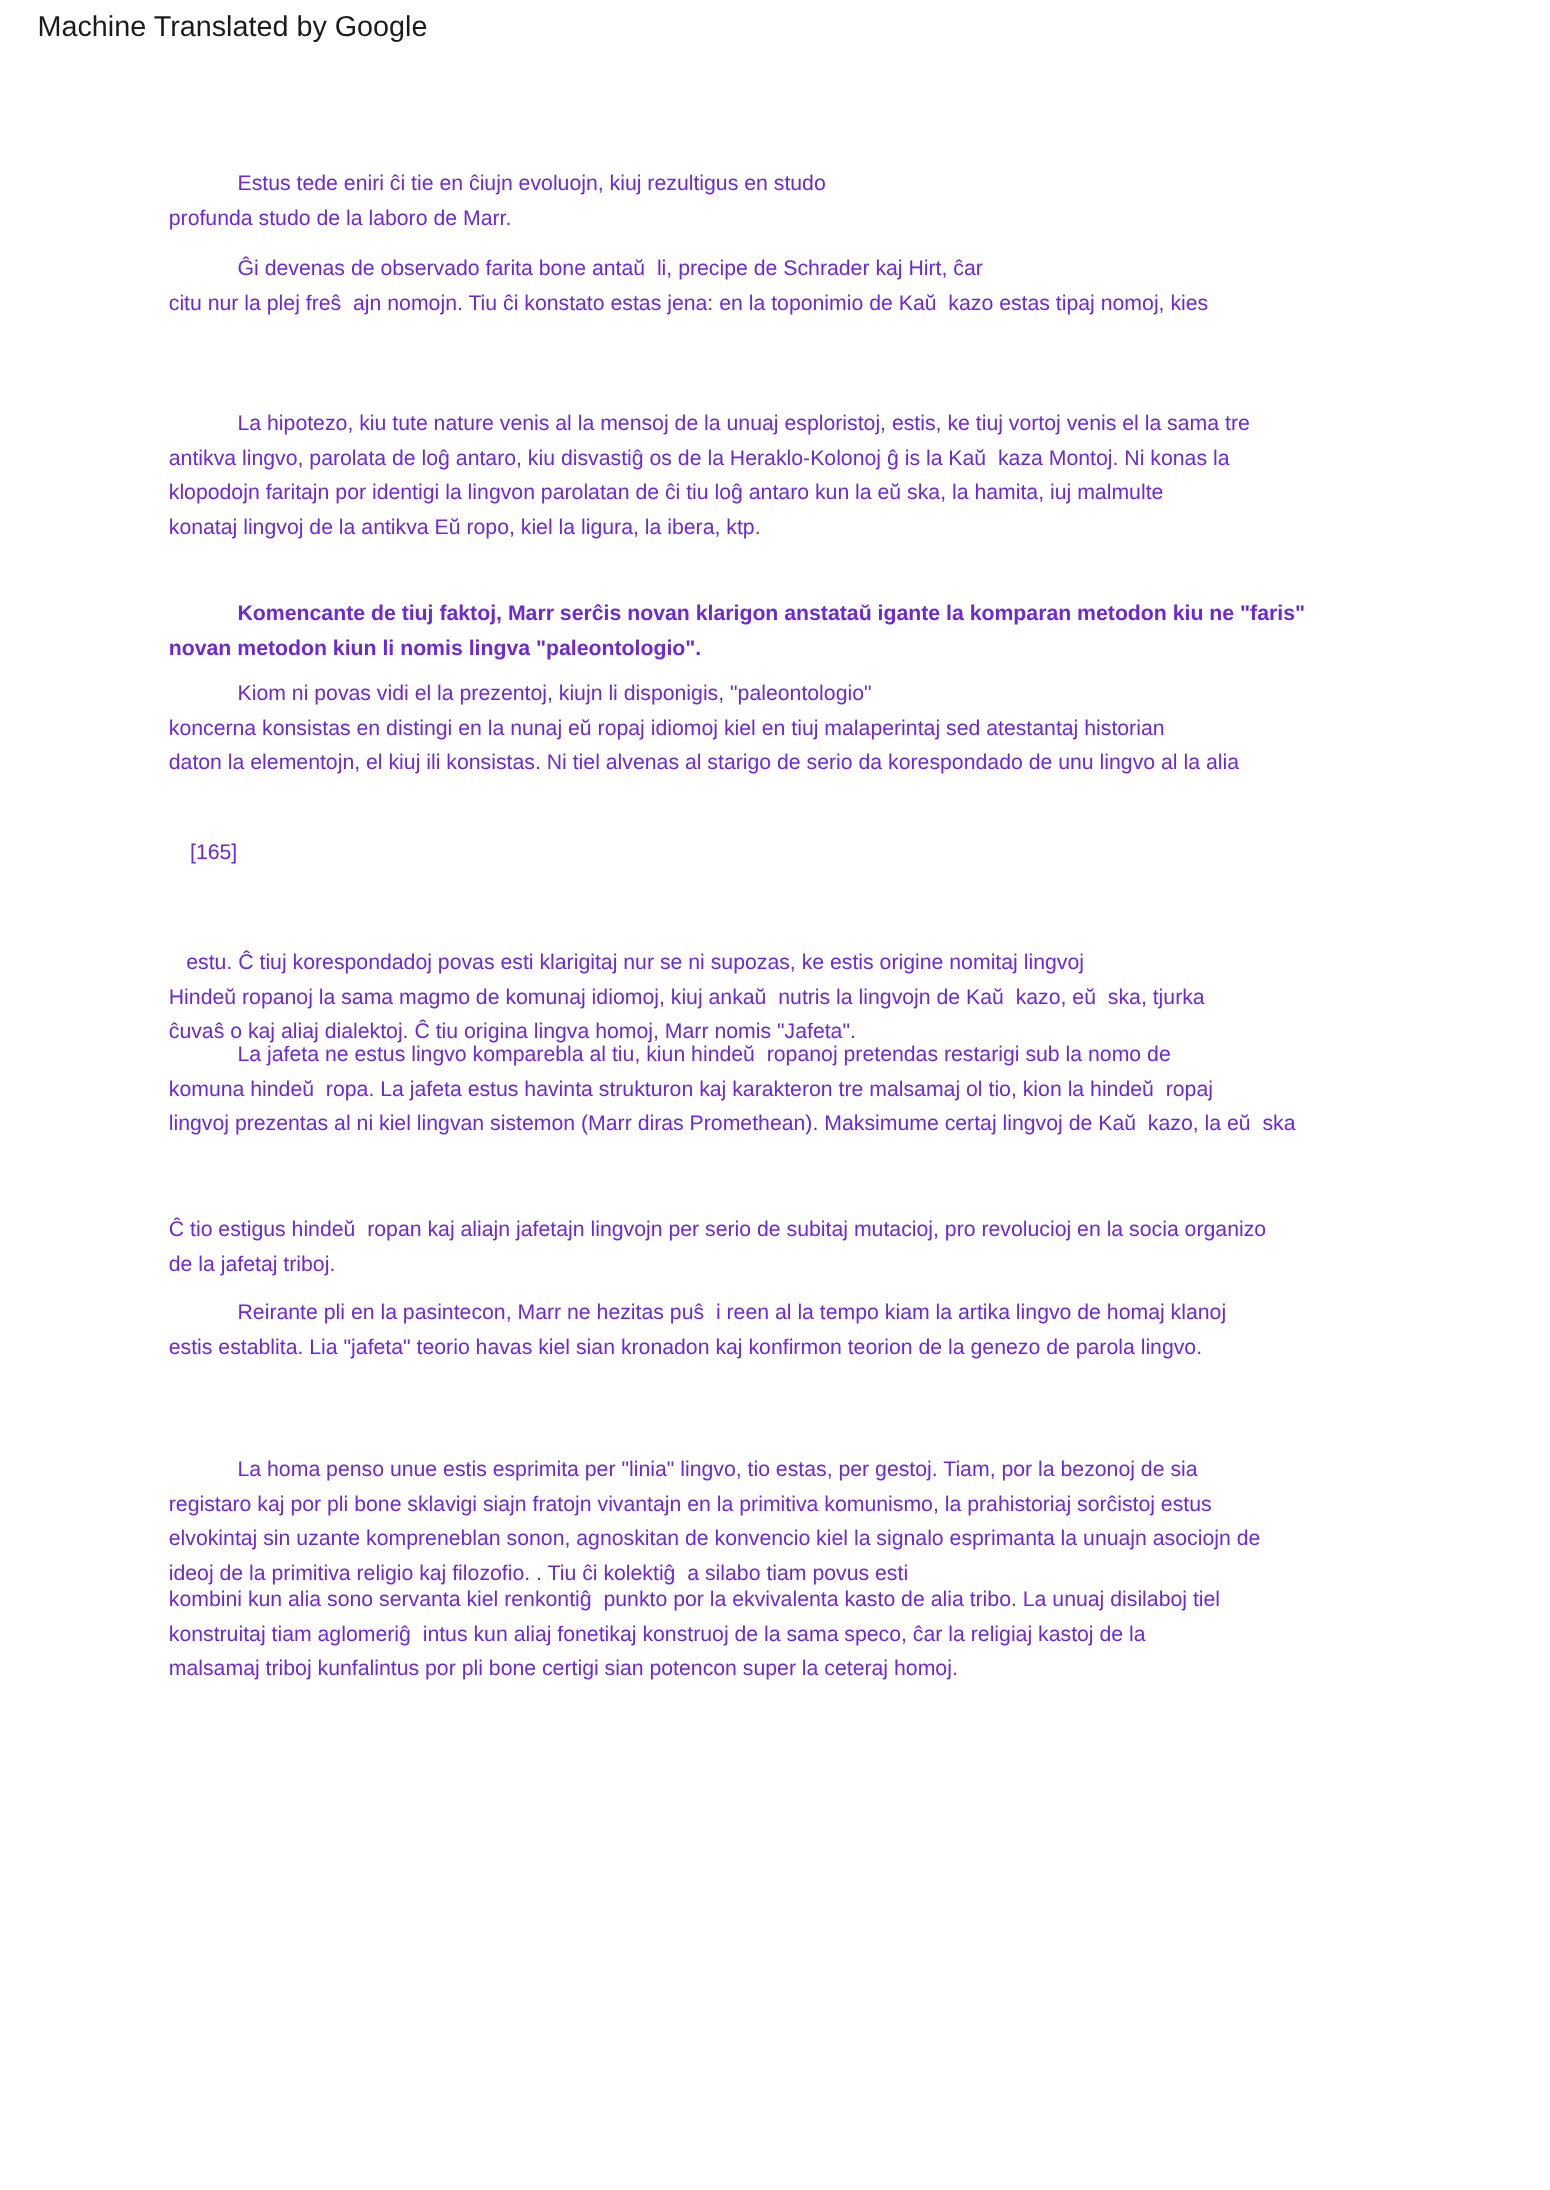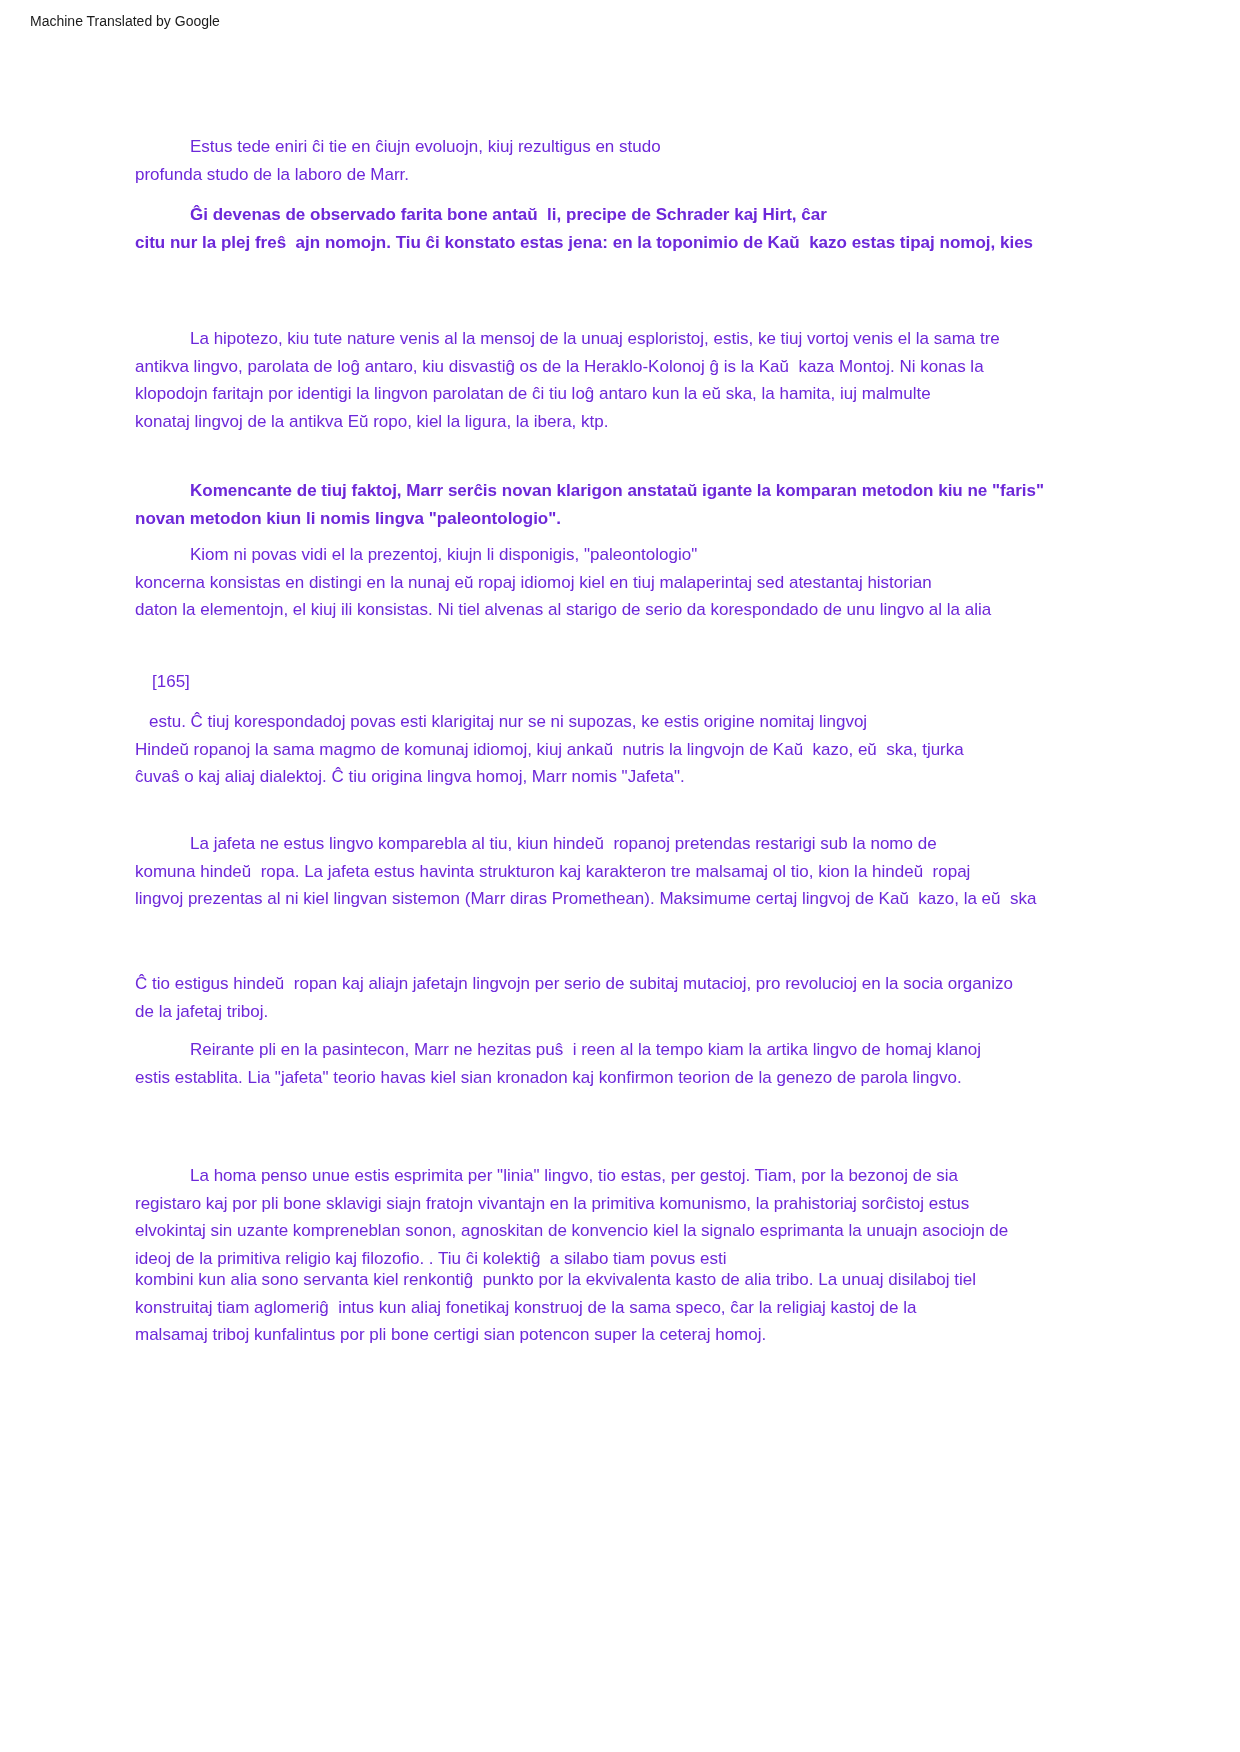--- a/index.html
+++ b/index.html
@@ -12,21 +12,21 @@
     width: 1240px;
     height: 1752px;
     background: #ffffff;
     overflow: hidden;
     font-family: "Liberation Sans", sans-serif;
   }
   .watermark {
     position: absolute;
     left: 30px;
     top: 9px;
-    font-size: 14px;
+    font-size: 23px;
     line-height: 24px;
     color: #1b1b1b;
     font-family: "Liberation Sans", sans-serif;
   }
   .body-text {
     position: absolute;
     left: 0;
     top: 0;
     width: 100%;
     height: 100%;
@@ -48,21 +48,21 @@
 </head>
 <body>
 
 <div class="page">
   <div class="watermark">Machine Translated by Google</div>
   <div class="body-text">
       <div class="para" style="top: 133px;">
         <span class="line" style="padding-left: 55px;">Estus tede eniri ĉi tie en ĉiujn evoluojn, kiuj rezultigus en studo</span>
         <span class="line">profunda studo de la laboro de Marr.</span>
       </div>
-      <div class="para" style="top: 201px; font-weight: bold;">
+      <div class="para" style="top: 201px;">
         <span class="line" style="padding-left: 55px;">Ĝi devenas de observado farita bone antaŭ  li, precipe de Schrader kaj Hirt, ĉar</span>
         <span class="line">citu nur la plej freŝ  ajn nomojn. Tiu ĉi konstato estas jena: en la toponimio de Kaŭ  kazo estas tipaj nomoj, kies</span>
       </div>
       <div class="para" style="top: 325px;">
         <span class="line" style="padding-left: 55px;">La hipotezo, kiu tute nature venis al la mensoj de la unuaj esploristoj, estis, ke tiuj vortoj venis el la sama tre</span>
         <span class="line">antikva lingvo, parolata de loĝ antaro, kiu disvastiĝ os de la Heraklo-Kolonoj ĝ is la Kaŭ  kaza Montoj. Ni konas la</span>
         <span class="line">klopodojn faritajn por identigi la lingvon parolatan de ĉi tiu loĝ antaro kun la eŭ ska, la hamita, iuj malmulte</span>
         <span class="line">konataj lingvoj de la antikva Eŭ ropo, kiel la ligura, la ibera, ktp.</span>
       </div>
       <div class="para" style="top: 477px; font-weight: bold;">
@@ -71,21 +71,21 @@
       </div>
       <div class="para" style="top: 541px;">
         <span class="line" style="padding-left: 55px;">Kiom ni povas vidi el la prezentoj, kiujn li disponigis, "paleontologio"</span>
         <span class="line">koncerna konsistas en distingi en la nunaj eŭ ropaj idiomoj kiel en tiuj malaperintaj sed atestantaj historian</span>
         <span class="line">daton la elementojn, el kiuj ili konsistas. Ni tiel alvenas al starigo de serio da korespondado de unu lingvo al la alia</span>
       </div>
       <div class="para" style="top: 668px;">
         <span class="line" style="padding-left: 17px;">[165]</span>
       </div>
       <div class="para" style="top: 708px;">
-        <span class="line" style="padding-left: 14px;">estu. Ĉ tiuj korespondadoj povas esti klarigitaj nur se ni supozas, ke estis origine nomitaj lingvoj</span>
+        <span class="line" style="padding-left: 14px; margin-top: 48px;">estu. Ĉ tiuj korespondadoj povas esti klarigitaj nur se ni supozas, ke estis origine nomitaj lingvoj</span>
         <span class="line">Hindeŭ ropanoj la sama magmo de komunaj idiomoj, kiuj ankaŭ  nutris la lingvojn de Kaŭ  kazo, eŭ  ska, tjurka</span>
         <span class="line">ĉuvaŝ o kaj aliaj dialektoj. Ĉ tiu origina lingva homoj, Marr nomis "Jafeta".</span>
       </div>
       <div class="para" style="top: 830px;">
         <span class="line" style="padding-left: 55px;">La jafeta ne estus lingvo komparebla al tiu, kiun hindeŭ  ropanoj pretendas restarigi sub la nomo de</span>
         <span class="line">komuna hindeŭ  ropa. La jafeta estus havinta strukturon kaj karakteron tre malsamaj ol tio, kion la hindeŭ  ropaj</span>
         <span class="line">lingvoj prezentas al ni kiel lingvan sistemon (Marr diras Promethean). Maksimume certaj lingvoj de Kaŭ  kazo, la eŭ  ska</span>
       </div>
       <div class="para" style="top: 970px;">
         <span class="line">Ĉ tio estigus hindeŭ  ropan kaj aliajn jafetajn lingvojn per serio de subitaj mutacioj, pro revolucioj en la socia organizo</span>

